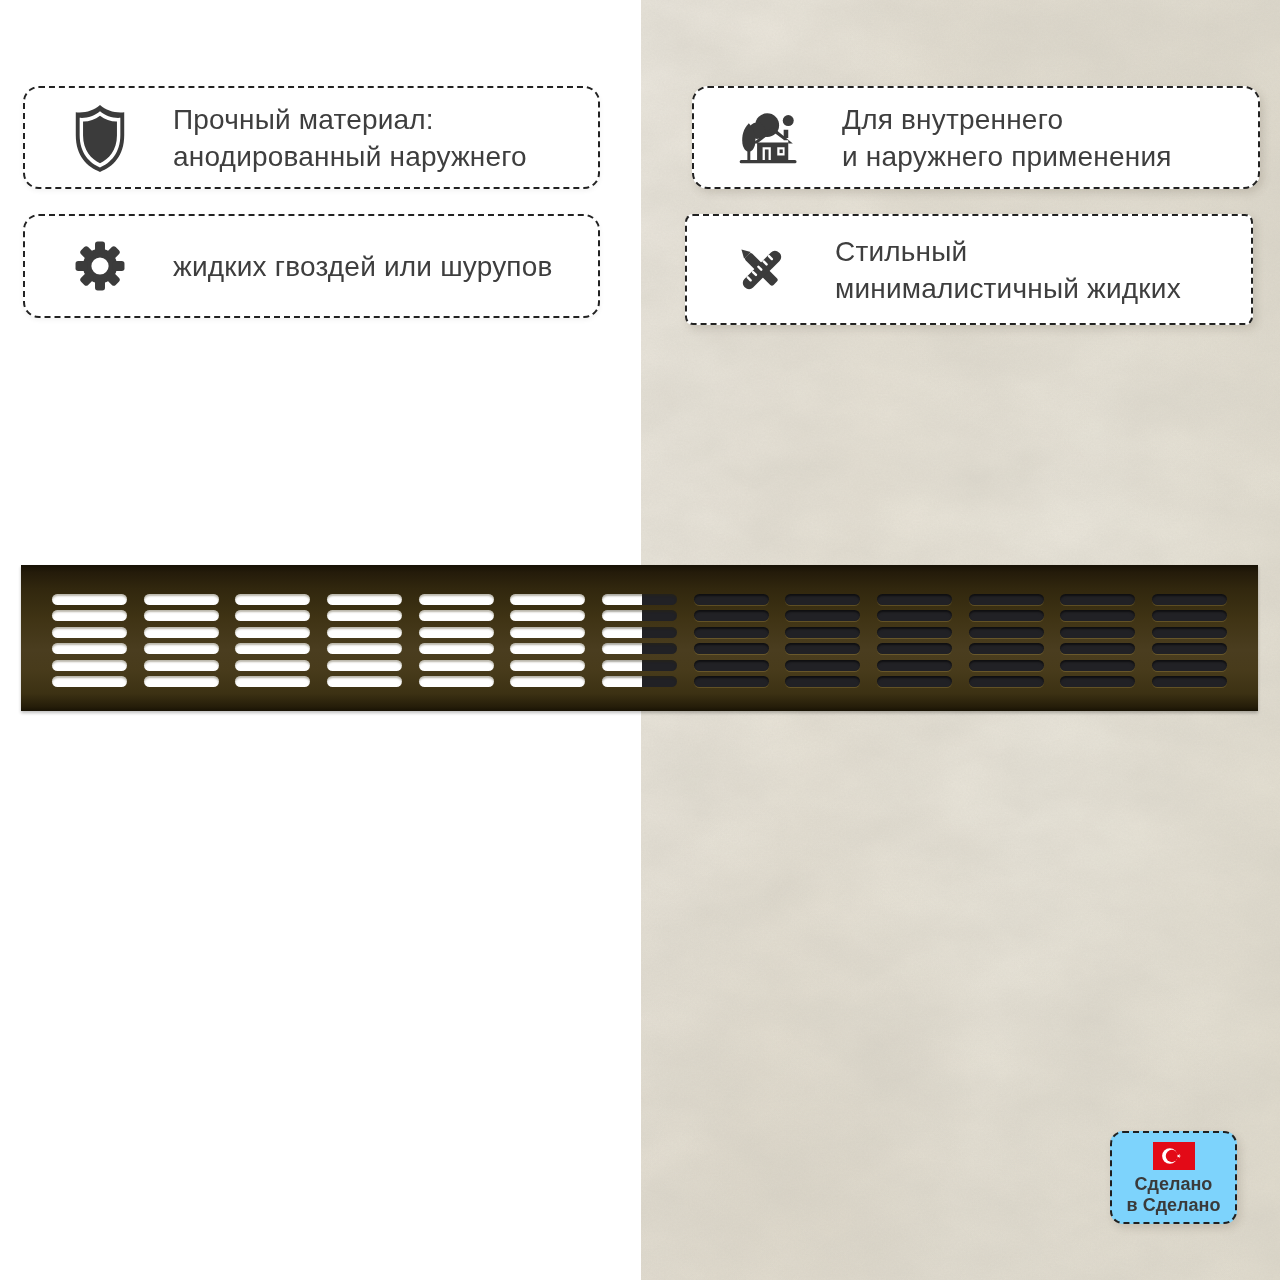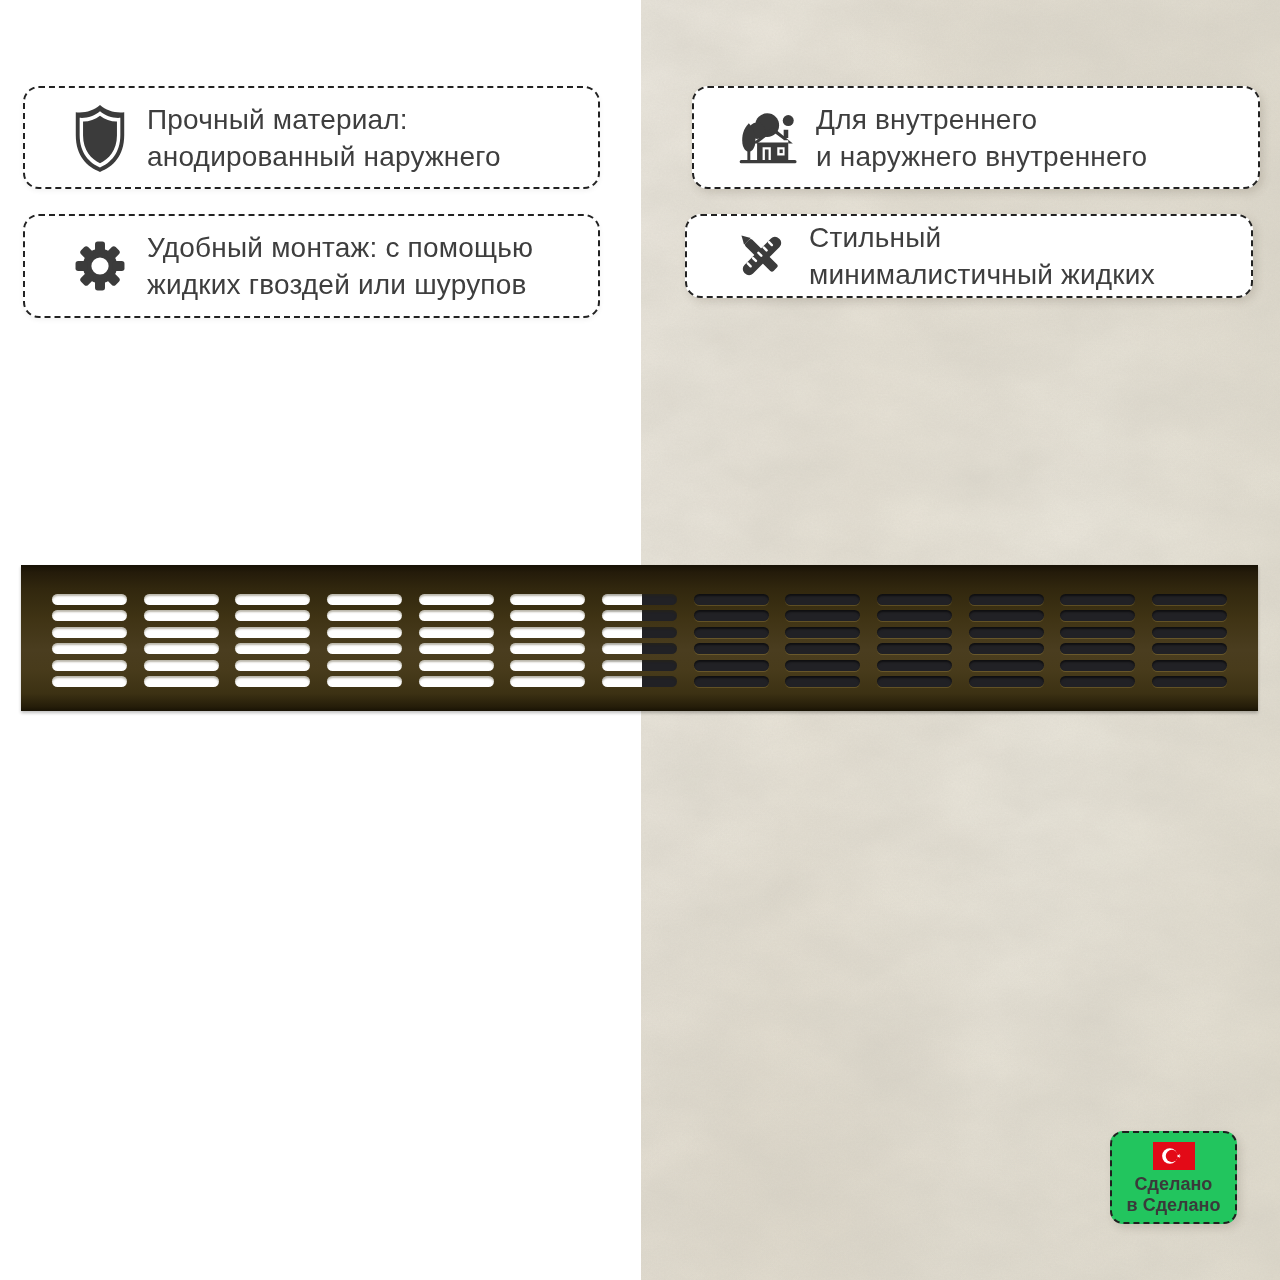--- a/index.html
+++ b/index.html
@@ -25,29 +25,29 @@
   .bg-right svg.texture { position: absolute; inset: 0; width: 100%; height: 100%; }
 
   
   .card {
     position: absolute;
     background: #ffffff;
     border: 2px dashed #222222;
     border-radius: 16px;
     display: flex;
     align-items: center;
-    gap: 12px;
+    gap: 38px;
     padding: 10px 20px 10px 40px;
   }
   .card.right-side { box-shadow: 3px 4px 8px rgba(90,80,60,0.18); }
   .card.left-side  { box-shadow: 0 2px 5px rgba(0,0,0,0.05); }
   #card-1 { left: 23px;  top: 86px;  width: 577px; height: 103px; }
   #card-2 { left: 23px;  top: 214px; width: 577px; height: 104px; }
   #card-3 { left: 692px; top: 86px;  width: 568px; height: 103px; }
-  #card-4 { left: 685px; top: 214px; width: 568px; height: 84px; }
+  #card-4 { left: 685px; top: 214px; width: 568px; height: 111px; border-radius: 8px; }
 
   .card .icon-wrap { width: 70px; min-width: 70px; display: flex; justify-content: center; align-items: center; }
   .card .txt { color: #3e3e3e; font-size: 28px; line-height: 37px; letter-spacing: 0.2px; }
 
   
   .grille {
     position: absolute;
     left: 21px; top: 565px; width: 1237px; height: 146px;
     background: linear-gradient(180deg,
       #171105 0%, #241b0a 5%, #31270e 16%, #3f3314 36%,
@@ -74,21 +74,21 @@
   .slot.dark {
     background: var(--slot-dark, #212125);
     box-shadow: inset 0 2px 2px rgba(0,0,0,0.55), 0 1px 0 rgba(190,160,80,0.28);
   }
   .slot.split { box-shadow: inset 0 2px 2px rgba(40,35,15,0.40); }
 
   
   .badge {
     position: absolute;
     left: 1110px; top: 1131px; width: 127px; height: 93px;
-    background: #22c55e;
+    background: #7dd3fc;
     border: 2px dashed #1f1f1f;
     border-radius: 13px;
     box-shadow: 3px 4px 8px rgba(90,80,60,0.18);
     display: flex;
     flex-direction: column;
     align-items: center;
     padding-top: 9px;
   }
   .badge .flag { width: 42px; height: 28px; margin-bottom: 4px; }
   .badge .txt { color: #3a3a3a; font-size: 18px; line-height: 21px; font-weight: 700; text-align: center; }
@@ -143,21 +143,20 @@
             <rect x="26.5" y="46" width="11" height="13" rx="3"></rect>
             <rect x="5" y="26.5" width="13" height="11" rx="3"></rect>
             <rect x="46" y="26.5" width="13" height="11" rx="3"></rect>
           </g>
         </g>
       </g>
       <circle cx="32" cy="32" r="9.5" fill="#ffffff"></circle>
     </svg>
   </div>
   <div class="txt">
-    <div>Удобный монтаж: с помощью</div>
     <div>жидких гвоздей или шурупов</div>
   </div>
 </div>
 
 <div class="card right-side" id="card-3">
   <div class="icon-wrap">
     <svg class="ic" width="66" height="66" viewBox="0 0 72 72">
       <g fill="#3b3b3b">
         <circle cx="57" cy="17" r="6"></circle>
         <circle cx="34" cy="22" r="13"></circle>
@@ -168,21 +167,21 @@
         <rect x="52" y="27" width="5" height="9"></rect>
         <path d="M23 41 L57 41 L57 61 L23 61 Z M29 46 L29 61 L38 61 L38 46 Z M45 46 L45 55 L53 55 L53 46 Z"></path>
         <rect x="31.5" y="48.5" width="4" height="12.5"></rect>
         <rect x="47.5" y="48.5" width="3.5" height="4"></rect>
         <rect x="4" y="60" width="62" height="3.5" rx="1.7"></rect>
       </g>
     </svg>
   </div>
   <div class="txt">
     <div>Для внутреннего</div>
-    <div>и наружнего внутреннего</div>
+    <div>и наружнего применения</div>
   </div>
 </div>
 
 <div class="card right-side" id="card-4">
   <div class="icon-wrap">
     <svg class="ic" width="60" height="60" viewBox="0 0 64 64">
       <g fill="#3b3b3b">
         <g transform="translate(32 32) rotate(-45)">
           <rect x="-5" y="-22" width="10" height="42" rx="2.5"></rect>
           <polygon points="-5,-22 0,-31 5,-22"></polygon>

